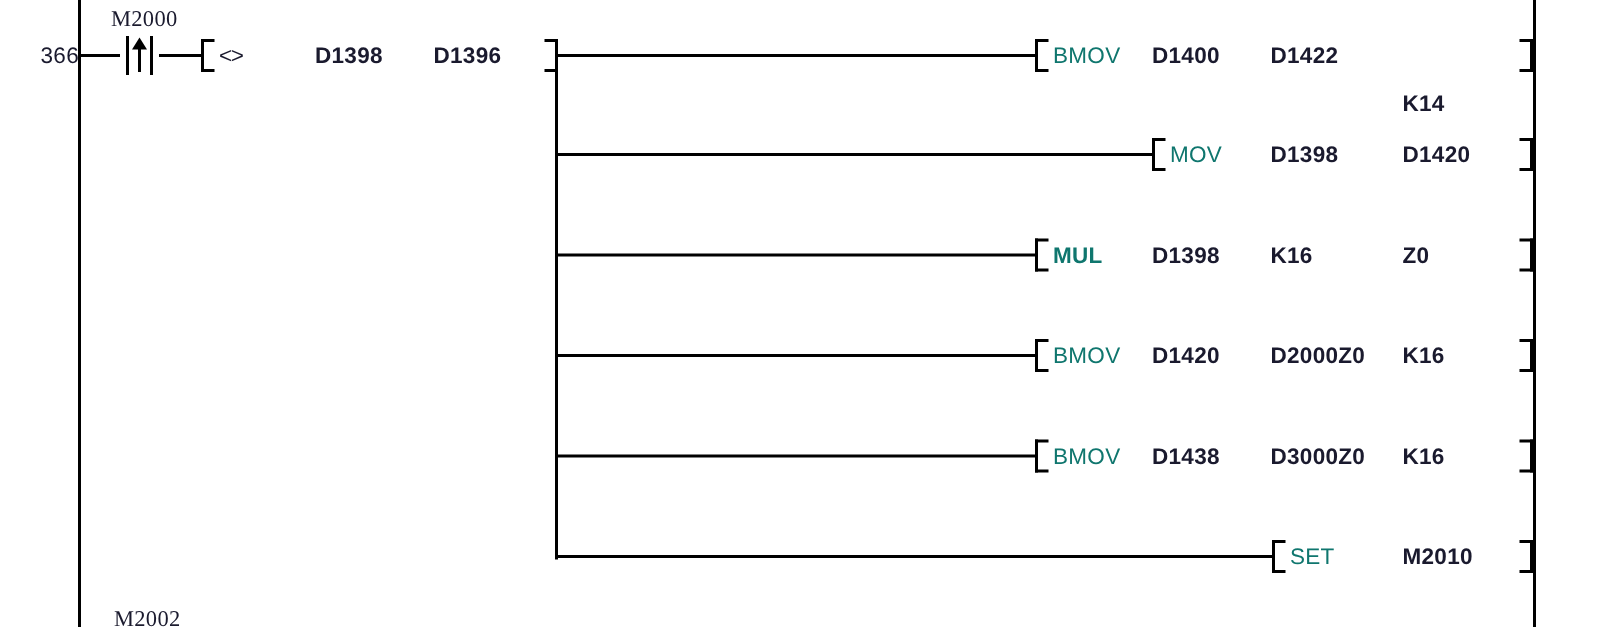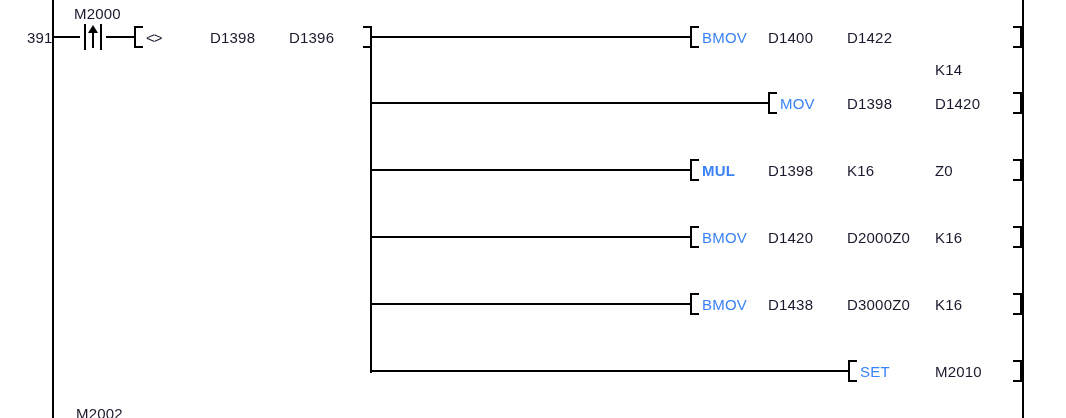--- a/index.html
+++ b/index.html
@@ -38,27 +38,29 @@
     color: #1a1a2e;
   }
 
   
   .operand {
     position: absolute;
     font-size: 15px;
     letter-spacing: 0.2px;
     white-space: nowrap;
     color: #1a1a2e;
+    font-weight: bold;
   }
   .coil-label {
     position: absolute;
     font-size: 15px;
     letter-spacing: 0.2px;
     white-space: nowrap;
     color: #1a1a2e;
+    font-family: Liberation Serif, serif;
   }
 
   
   .contact {
     position: absolute;
     width: 26px;
     height: 26px;
   }
   .contact .bar {
     position: absolute;
@@ -117,34 +119,34 @@
     color: #1a1a2e;
     letter-spacing: -1px;
   }
 
   
   .mnemonic {
     position: absolute;
     font-size: 15px;
     letter-spacing: 0.2px;
     white-space: nowrap;
-    color: #3b82f6;
+    color: #0f766e;
     text-align: right;
   }
 </style>
 </head>
 <body>
 
 <div id="canvas">
 
   <div class="vline" style="left:52px; top:0px; height:418px;"></div>
 
   <div class="vline" style="left:1022px; top:0px; height:418px;"></div>
 
-  <div class="step-number" style="left:27px; top:29px;">391</div>
+  <div class="step-number" style="left:27px; top:29px;">366</div>
 
   <div class="coil-label" style="left:74px; top:5px;">M2000</div>
 
   <div class="hline" style="left:52px; top:36px; width:28px;"></div>
 
   <div class="contact" style="left:80px; top:24px;">
     <div class="bar bar-left"></div>
     <div class="arrow-stem"></div>
     <div class="arrow-head"></div>
     <div class="bar bar-right"></div>

